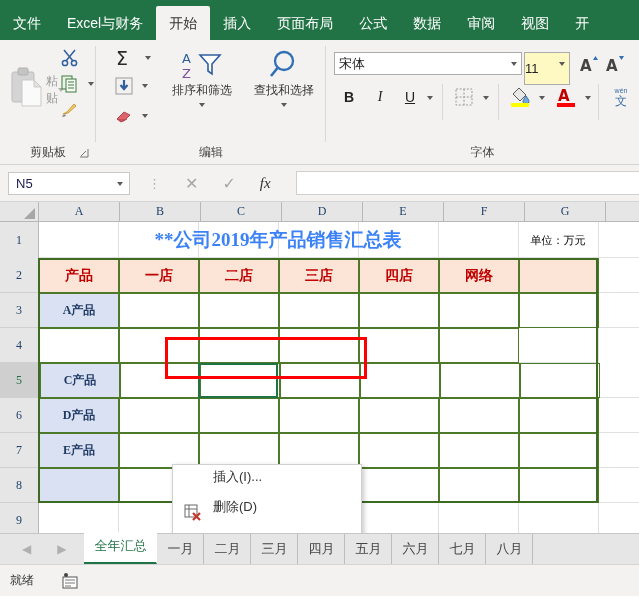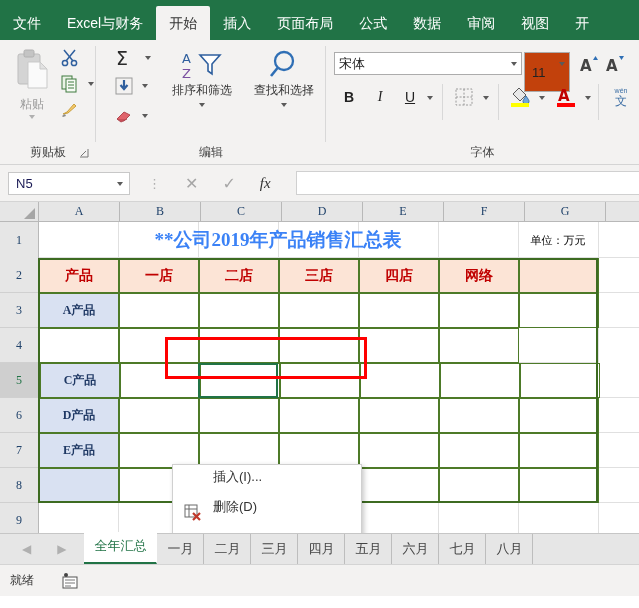--- a/index.html
+++ b/index.html
@@ -36,21 +36,21 @@
     position:absolute;top:6px;bottom:22px;width:1px;background:#d8d8d8;
   }
   .dlg-launcher{
     position:absolute;bottom:4px;right:5px;width:12px;height:12px;color:#666;
     font-size:10px;line-height:12px;
   }
   
   .clip-group{width:96px;}
   .paste-btn{
     position:absolute;left:6px;top:8px;width:52px;height:82px;
-    display:flex;flex-direction:column;align-items:center;
+    display:flex;flex-direction:row;align-items:center;
   }
   .paste-label{font-size:12px;color:#9a9a9a;margin-top:2px;}
   .mini-btn{
     position:absolute;display:flex;align-items:center;
   }
   .caret{
     width:0;height:0;border-left:3.5px solid transparent;
     border-right:3.5px solid transparent;border-top:4px solid #5a5a5a;
     display:inline-block;
   }
@@ -62,23 +62,23 @@
   }
   .editbig .lbl{font-size:12px;color:#333;white-space:nowrap;}
   
   .font-group{flex:1;}
   .fontname-box{
     position:absolute;left:8px;top:12px;width:188px;height:23px;
     border:1px solid #acacac;background:#fff;display:flex;align-items:center;
     font-size:13px;color:#222;padding-left:4px;box-sizing:border-box;
   }
   .fontsize-box{
-    position:absolute;left:198px;top:12px;width:46px;height:40px;
-    border:1px solid #acacac;background:#c2410c;display:flex;align-items:center;
-    font-size:13px;color:#222;padding-left:7px;box-sizing:border-box;
+    position:absolute;left:198px;top:12px;width:46px;height:33px;
+    border:1px solid #acacac;background:#fef9c3;display:flex;align-items:center;
+    font-size:13px;color:#222;padding-left:0;box-sizing:border-box;
   }
   .boxcaret{position:absolute;right:4px;top:9px;}
   .fbtn{
     position:absolute;display:flex;align-items:center;justify-content:center;
     font-size:14px;color:#222;
   }
   
   .formula-row{
     height:36px;background:#f3f2f1;display:flex;align-items:center;
     border-bottom:1px solid #d4d4d4;position:relative;

